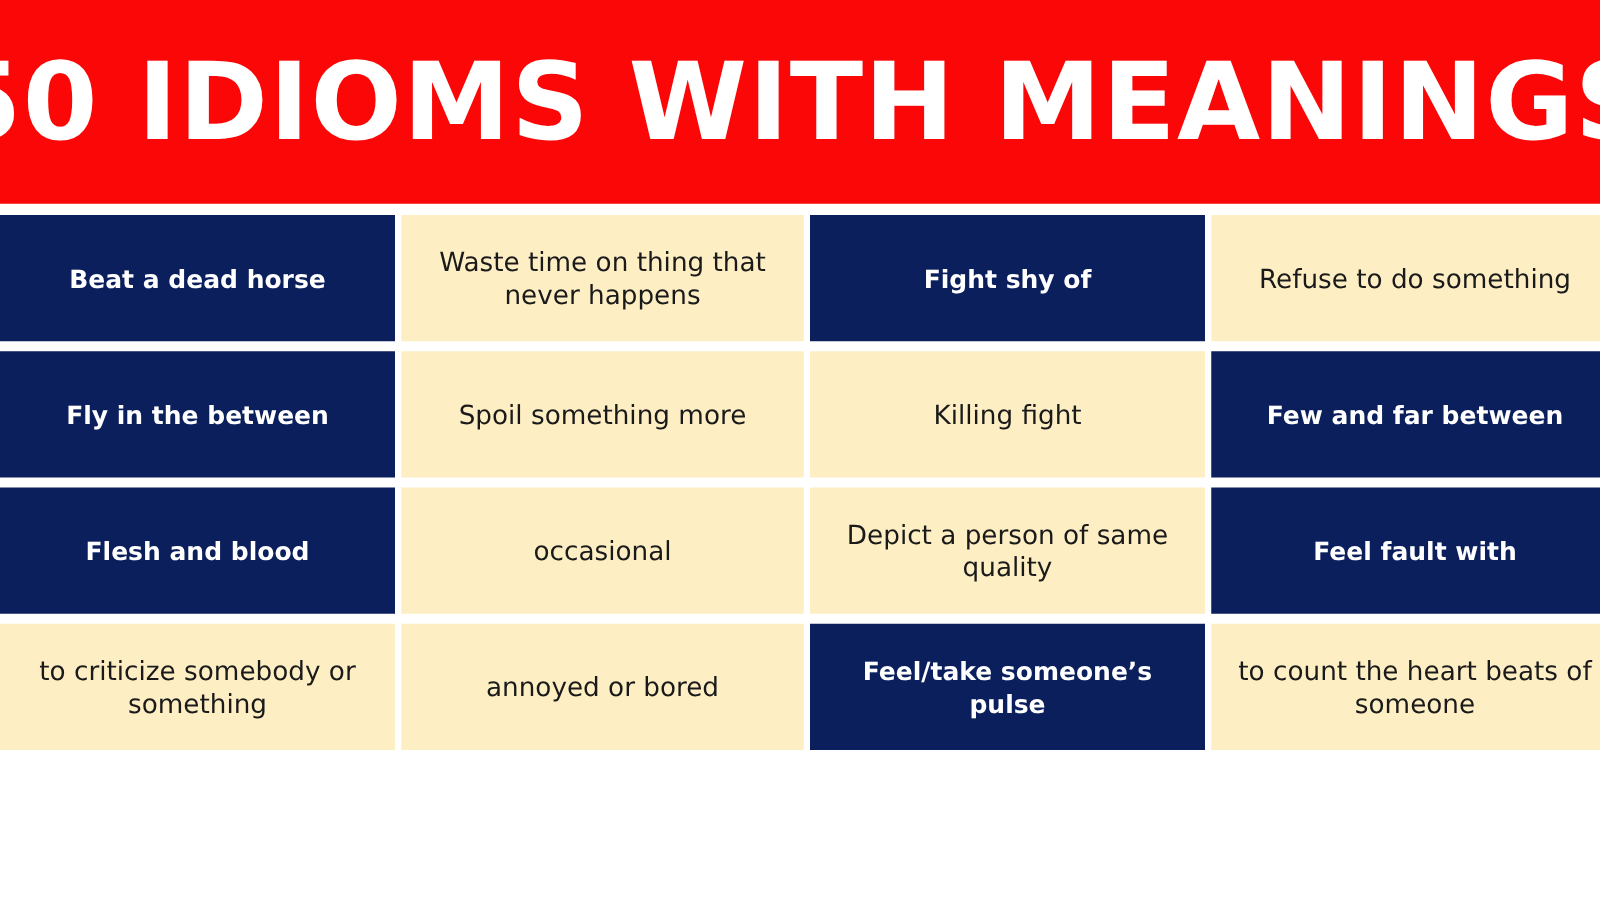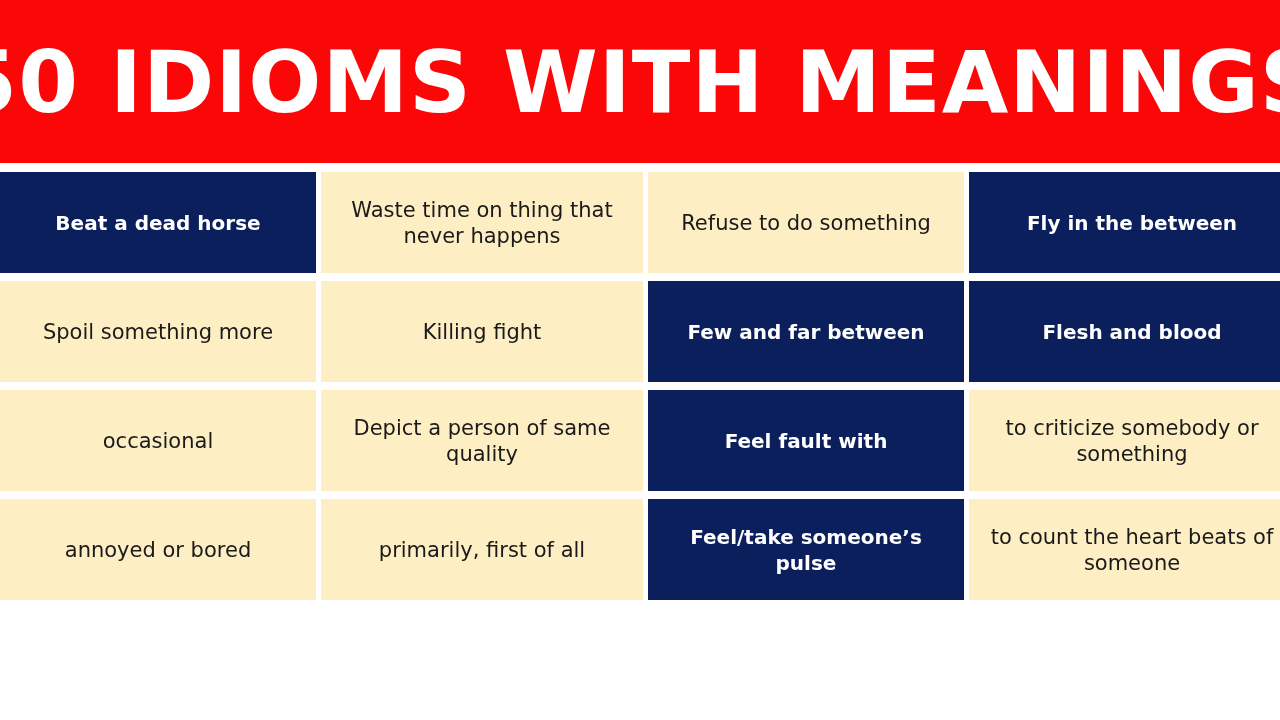--- a/index.html
+++ b/index.html
@@ -102,20 +102,23 @@
   </div>
 
   <div class="grid">
 
     <div class="cell idiom">
       <span class="cell-text">Beat a dead horse</span>
     </div>
     <div class="cell meaning">
       <span class="cell-text">Waste time on thing that never happens</span>
     </div>
+    <div class="cell idiom">
+      <span class="cell-text">Fight shy of</span>
+    </div>
     <div class="cell meaning">
       <span class="cell-text">Refuse to do something</span>
     </div>
 
     <div class="cell idiom">
       <span class="cell-text">Fly in the between</span>
     </div>
     <div class="cell meaning">
       <span class="cell-text">Spoil something more</span>
     </div>
@@ -139,23 +142,20 @@
     <div class="cell idiom">
       <span class="cell-text">Feel fault with</span>
     </div>
     <div class="cell meaning">
       <span class="cell-text">to criticize somebody or something</span>
     </div>
     <div class="cell meaning">
       <span class="cell-text">annoyed or bored</span>
     </div>
 
-    <div class="cell meaning">
-      <span class="cell-text">primarily, first of all</span>
-    </div>
     <div class="cell idiom">
       <span class="cell-text">Feel/take someone’s pulse</span>
     </div>
     <div class="cell meaning">
       <span class="cell-text">to count the heart beats of someone</span>
     </div>
 
   </div>
 </div>
 

